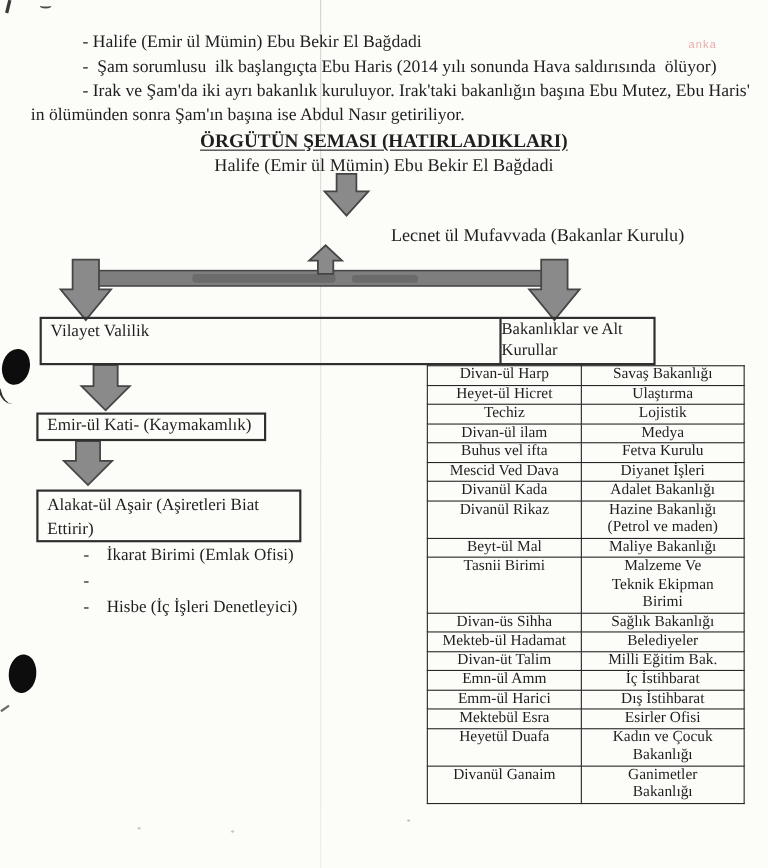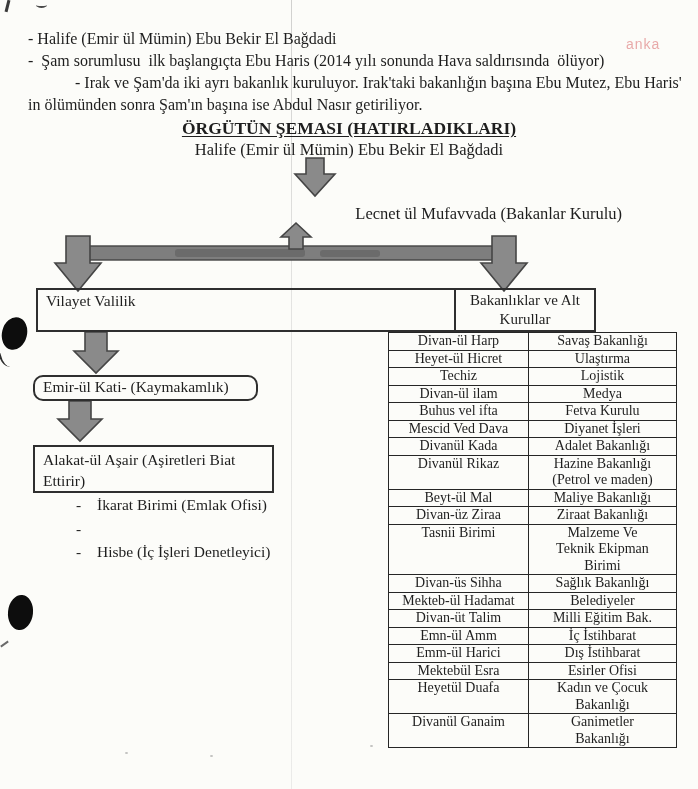--- a/index.html
+++ b/index.html
@@ -16,45 +16,45 @@
   .blob{position:absolute;background:#0d0d0d;border-radius:50%;}
   .blob1{left:2px;top:317px;width:25px;height:33px;transform:rotate(14deg);}
   .blob1-tail{position:absolute;left:0px;top:352px;width:9px;height:16px;border-left:2px solid #2e2e2e;border-radius:0 0 0 90%;transform:rotate(-12deg);}
   .blob2{left:8px;top:595px;width:25px;height:35px;transform:rotate(6deg);}
   .blob2-tail{position:absolute;left:0px;top:643px;width:9px;height:2px;background:#6a6a6a;transform:rotate(-35deg);}
   .speck{position:absolute;width:3px;height:2px;background:#9a9a9a;opacity:.6;border-radius:50%;}
 
   
   .intro{position:absolute;left:28px;top:28px;width:654px;font-size:16px;line-height:22px;}
   .intro p{margin:0;white-space:pre-wrap;}
-  .intro .ind{}
+  .intro .ind{margin-left:47px;}
   .intro .hang{text-indent:47px;}
 
-  .watermark{position:absolute;left:626px;top:36px;font-size:14px;letter-spacing:1px;
+  .watermark{position:absolute;left:626px;top:36px;font-size:10px;letter-spacing:1px;
     color:#e59c9c;font-family:"Liberation Sans",sans-serif;opacity:.85;text-align:right;}
 
   
   .title{position:absolute;left:0;top:118px;width:698px;margin:0;text-align:center;
     font-size:17.5px;font-weight:bold;text-decoration:underline;text-underline-offset:2px;}
   .subtitle{position:absolute;left:0;top:140px;width:698px;text-align:center;font-size:16.5px;}
   .lecnet{position:absolute;left:0;top:204px;width:622px;text-align:right;font-size:16.5px;}
 
   svg.connectors{position:absolute;left:0;top:0;}
   .arrowshape{fill:#8a8a8a;stroke:#454545;stroke-width:1.6;}
   .barshape{fill:#7e7e7e;stroke:#454545;stroke-width:1.4;}
   .barblotch{fill:#555;opacity:.45;}
 
   
   .toprow{position:absolute;left:36px;top:288px;width:556px;height:40px;
     display:flex;border:2px solid #2f2f2f;background:transparent;}
   .cell-left{width:408px;padding:2px 0 0 8px;font-size:15.5px;}
-  .cell-right{flex:1;border-left:2px solid #2f2f2f;text-align:center;
+  .cell-right{flex:1;border-left:2px solid #2f2f2f;
     font-size:15px;line-height:19px;padding-top:1px;}
   .fbox{position:absolute;border:2px solid #2f2f2f;font-size:15.5px;background:transparent;}
-  .box-emir{left:33px;top:375px;width:197px;height:21px;padding:1px 16px 0 8px;border-radius:10px;}
+  .box-emir{left:33px;top:375px;width:197px;height:21px;padding:1px 0 0 8px;}
   .box-alakat{left:33px;top:445px;width:229px;height:42px;padding:2px 0 0 8px;line-height:21px;}
 
   .dashlist{position:absolute;left:76px;top:493px;margin:0;padding:0;list-style:none;
     font-size:15.5px;line-height:23.5px;}
   .dashlist li{display:flex;}
   .dashlist .dash{width:21px;}
   .dashlist .lbl{white-space:pre-wrap;}
 
   
   .tablewrap{position:absolute;left:368px;top:332px;width:289px;padding-left:20px;}
@@ -161,24 +161,20 @@
         <tr>
           <td>Divanül Rikaz</td>
           <td>Hazine Bakanlığı
 (Petrol ve maden)</td>
         </tr>
         <tr>
           <td>Beyt-ül Mal</td>
           <td>Maliye Bakanlığı</td>
         </tr>
         <tr>
-          <td>Divan-üz Ziraa</td>
-          <td>Ziraat Bakanlığı</td>
-        </tr>
-        <tr>
           <td>Tasnii Birimi</td>
           <td>Malzeme Ve
 Teknik Ekipman
 Birimi</td>
         </tr>
         <tr>
           <td>Divan-üs Sihha</td>
           <td>Sağlık Bakanlığı</td>
         </tr>
         <tr>

